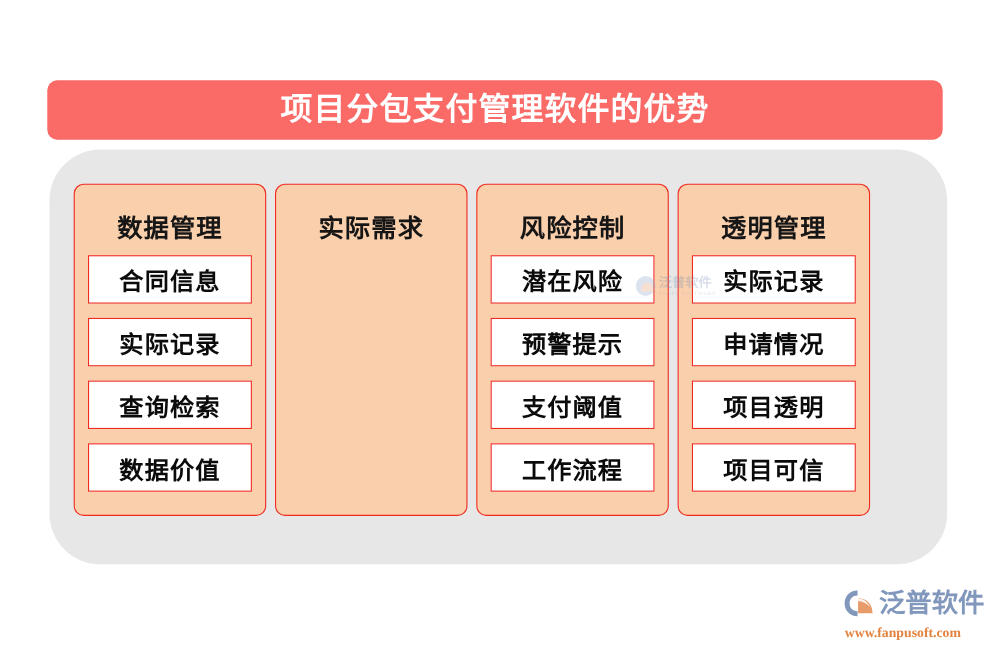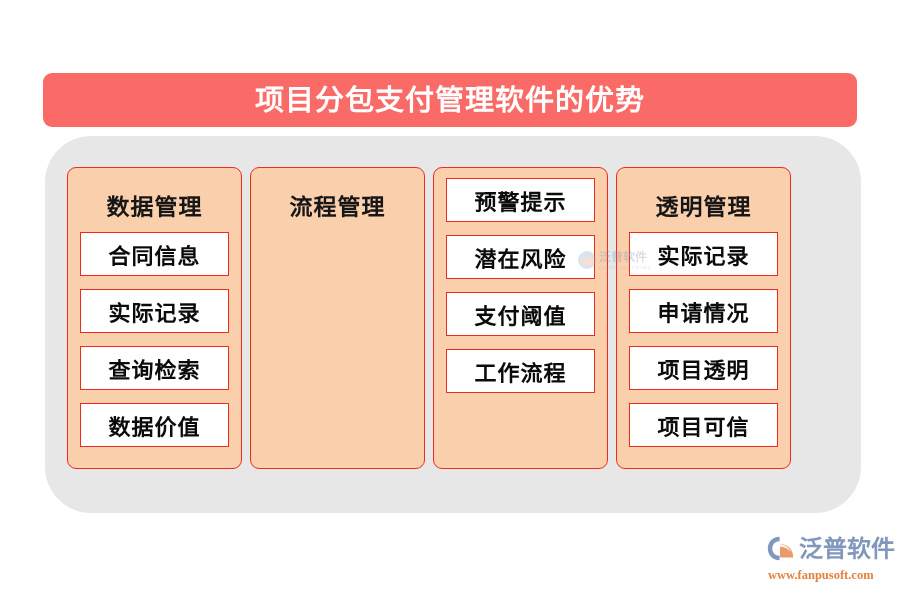--- a/index.html
+++ b/index.html
@@ -226,27 +226,28 @@
       <div class="column-header">数据管理</div>
       <div class="column-items">
         <div class="column-item">合同信息</div>
         <div class="column-item">实际记录</div>
         <div class="column-item">查询检索</div>
         <div class="column-item">数据价值</div>
       </div>
     </div>
 
     <div class="column-card">
-      <div class="column-header">流程管理</div>
-    </div>
-
-    <div class="column-card">
+      <div class="column-header">实际需求</div>
+    </div>
+
+    <div class="column-card">
+      <div class="column-header">风险控制</div>
       <div class="column-items">
+        <div class="column-item">潜在风险</div>
         <div class="column-item">预警提示</div>
-        <div class="column-item">潜在风险</div>
         <div class="column-item">支付阈值</div>
         <div class="column-item">工作流程</div>
       </div>
     </div>
 
     <div class="column-card">
       <div class="column-header">透明管理</div>
       <div class="column-items">
         <div class="column-item">实际记录</div>
         <div class="column-item">申请情况</div>

